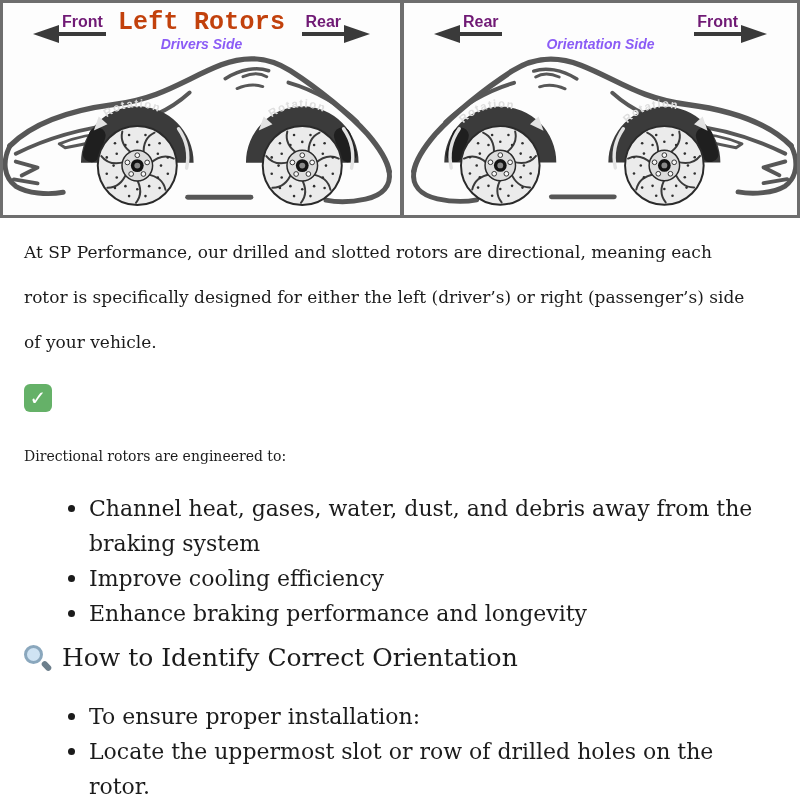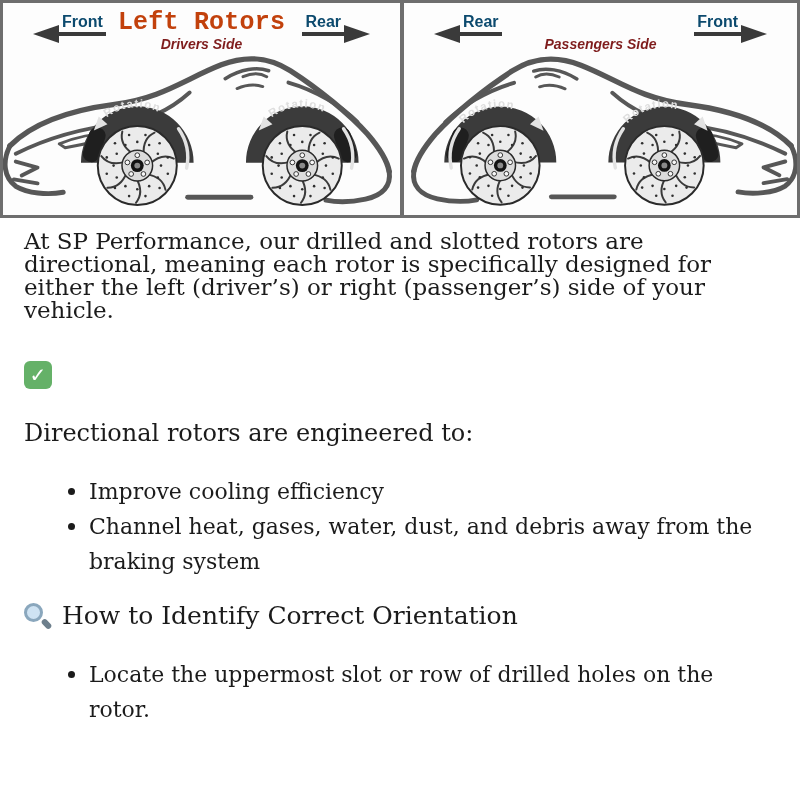--- a/index.html
+++ b/index.html
@@ -6,36 +6,36 @@
   html,body { width:800px; background:#ffffff; font-family:"DejaVu Serif", serif; color:#1b1b1b; }
   body { height:800px; overflow:hidden; }
 
   
   .diagram { position:relative; width:800px; height:218px; border:3px solid #6e6e6e; display:flex; background:#fdfdfd; }
   .panel { position:relative; flex:1 1 50%; height:100%; overflow:hidden; }
   .panel + .panel { border-left:4px solid #6e6e6e; }
   .panel-title { position:absolute; top:5px; left:0; right:0; text-align:center;
       font-family:Liberation Mono, monospace; font-weight:800; font-size:25px; color:#c2410c; letter-spacing:.2px; }
   .panel-subtitle { position:absolute; top:33px; left:0; right:0; text-align:center;
-      font-family:"Liberation Sans", sans-serif; font-weight:700; font-style:italic; font-size:14px; color:#7f1d1d; }
+      font-family:"Liberation Sans", sans-serif; font-weight:700; font-style:italic; font-size:14px; color:#8b5cf6; }
   .dirlabel { position:absolute; top:10px; font-family:"Liberation Sans", sans-serif; font-weight:800;
-      font-size:16px; color:#0c4a6e; border-bottom:4px solid #3a3a3a; padding:0 3px 1px; }
+      font-size:16px; color:#701a75; border-bottom:4px solid #3a3a3a; padding:0 3px 1px; }
   .dirlabel.at-left  { left:56px; }
   .dirlabel.at-right { right:56px; }
   .tri { position:absolute; width:0; height:0; border-top:9px solid transparent; border-bottom:9px solid transparent; bottom:-11px; }
   .tri-left  { left:-26px;  border-right:26px solid #3a3a3a; }
   .tri-right { right:-26px; border-left:26px solid #3a3a3a; }
   .car-svg { position:absolute; left:0; bottom:1px; width:100%; height:163px; }
 
   
   .content { padding:12px 12px 0 24px; max-width:790px; }
-  .intro { font-size:23px; line-height:23px; max-width:726px; margin-bottom:39px; }
+  .intro { font-size:17px; line-height:45px; max-width:726px; margin-bottom:19px; }
   .h-check { font-size:24px; font-weight:700; margin-bottom:27px; display:flex; align-items:center; }
-  .h-search { font-size:25px; font-weight:400; margin:22px 0 27px; display:flex; align-items:center; }
-  .lead { font-size:24px; line-height:35px; margin-bottom:23px; }
+  .h-search { font-size:25px; font-weight:400; margin:12px 0 27px; display:flex; align-items:center; }
+  .lead { font-size:14px; line-height:35px; margin-bottom:17px; }
   ul.blist { list-style:none; padding-left:44px; margin:0; max-width:740px; }
   ul.blist li { position:relative; padding-left:21px; font-size:22px; line-height:35px; }
   ul.blist li::before { content:""; position:absolute; left:0; top:14px; width:7px; height:7px; border-radius:50%; background:#1b1b1b; }
 
   
   .check-icon { display:inline-flex; width:28px; height:28px; border-radius:6px; background:#65b168;
       color:#ffffff; align-items:center; justify-content:center; font-size:20px; font-weight:800;
       font-family:"DejaVu Sans", sans-serif; margin-right:11px; flex:0 0 auto; }
   
   .mag-icon { position:relative; display:inline-block; width:28px; height:28px; margin-right:10px; flex:0 0 auto; }
@@ -171,21 +171,21 @@
             </g>
         </g>
       </g>
 
       <use href="#rotCCW" xlink:href="#rotCCW" transform="translate(135,108)"></use>
       <use href="#rotCCW" xlink:href="#rotCCW" transform="translate(302,108)"></use>
     </svg>
   </div>
 
   <div class="panel">
-    <div class="panel-subtitle">Passengers Side</div>
+    <div class="panel-subtitle">Orientation Side</div>
     <span class="dirlabel at-left">
       <span class="tri tri-left"></span>
       <span>Rear</span>
     </span>
     <span class="dirlabel at-right">
       <span>Front</span>
       <span class="tri tri-right"></span>
     </span>
 
     <svg class="car-svg" viewBox="0 0 400 165" xmlns="http://www.w3.org/2000/svg" xmlns:xlink="http://www.w3.org/1999/xlink">
@@ -200,30 +200,32 @@
 
   <p class="intro">At SP Performance, our drilled and slotted rotors are directional, meaning each rotor is specifically designed for either the left (driver’s) or right (passenger’s) side of your vehicle.</p>
 
   <div class="h-check">
     <span class="check-icon">✓</span>
   </div>
 
   <p class="lead">Directional rotors are engineered to:</p>
 
   <ul class="blist">
+    <li>Channel heat, gases, water, dust, and debris away from the braking system</li>
     <li>Improve cooling efficiency</li>
-    <li>Channel heat, gases, water, dust, and debris away from the braking system</li>
+    <li>Enhance braking performance and longevity</li>
   </ul>
 
   <div class="h-search">
     <span class="mag-icon">
       <span class="lens"></span>
       <span class="handle"></span>
     </span>
     <span>How to Identify Correct Orientation</span>
   </div>
 
   <ul class="blist">
+    <li>To ensure proper installation:</li>
     <li>Locate the uppermost slot or row of drilled holes on the rotor.</li>
 
   </ul>
 
 </div>
 
 </body></html>

